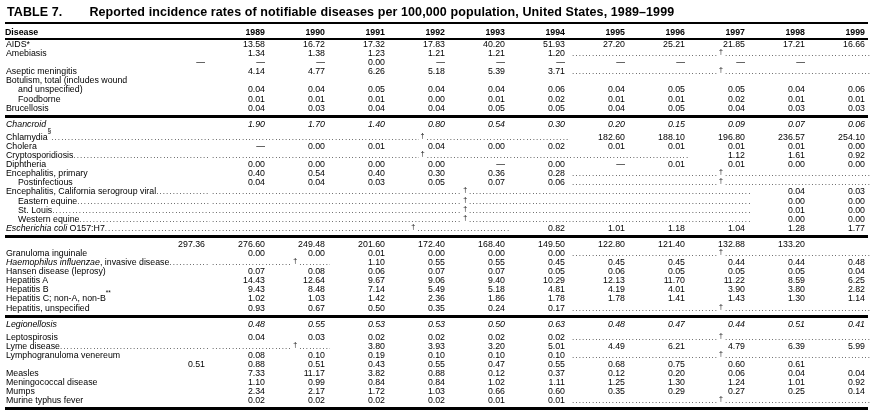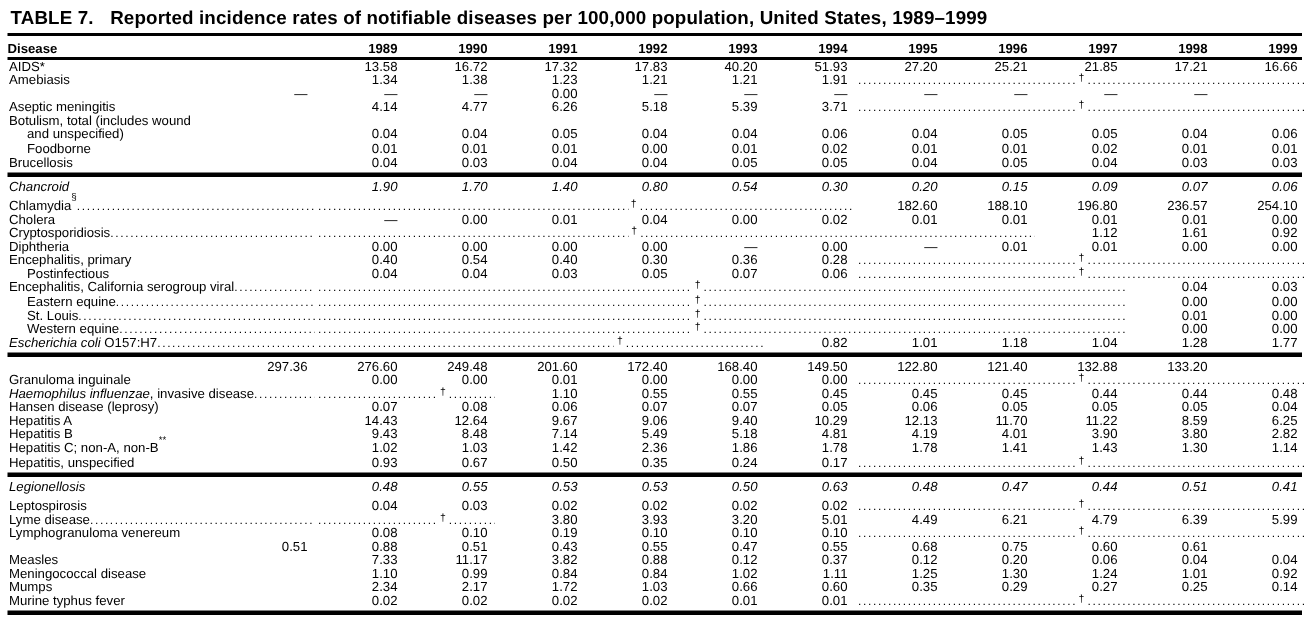--- a/index.html
+++ b/index.html
@@ -1,19 +1,19 @@
 <!DOCTYPE html>
 <html><head>
 <meta charset="utf-8">
 <style>
   html,body{margin:0;padding:0;background:#fff;}
   body{width:871px;height:414px;overflow:hidden;color:#000;
        font-family:"Liberation Sans",sans-serif;-webkit-font-smoothing:antialiased;}
   .page{padding:3px 3px 0 5px;}
-  .title{display:flex;gap:11px;font-size:12.5px;font-weight:bold;letter-spacing:.1px;
+  .title{display:flex;gap:27px;font-size:12.5px;font-weight:bold;letter-spacing:.1px;
          padding:2px 0 3px 2px;border-bottom:2px solid #000;}
   .grid{display:grid;grid-template-columns:205px repeat(11,60px);align-items:end;}
   .head{font-size:8.8px;font-weight:bold;padding:2.5px 0 1.5px;border-bottom:2.4px solid #000;}
   .row{font-size:8.8px;line-height:9.1px;}
   .cell{min-width:0;}
   .num{text-align:right;padding-right:5px;white-space:nowrap;}
   .label{padding-left:1px;white-space:nowrap;display:flex;align-items:baseline;}
   .label .lbl{white-space:nowrap;}
   .ind .lbl{padding-left:12px;}
   .label2 div{white-space:nowrap;}
@@ -68,21 +68,21 @@
       </div>
       <div class="grid row">
         <div class="cell label">
           <span class="lbl"><span>Amebiasis</span></span>
         </div>
         <div class="cell num">1.34</div>
         <div class="cell num">1.38</div>
         <div class="cell num">1.23</div>
         <div class="cell num">1.21</div>
         <div class="cell num">1.21</div>
-        <div class="cell num">1.91</div>
+        <div class="cell num">1.20</div>
         <div class="dspan" style="grid-column: 8 / 13;">
           <span class="dfill" style="flex-grow: 0.5;">............................................................................................................................................................................................................................................................................................................</span>
           <sup class="dag">†</sup>
           <span class="dfill" style="flex-grow: 0.5;">............................................................................................................................................................................................................................................................................................................</span>
         </div>
       </div>
       <div class="grid row">
         <div class="cell num">—</div>
         <div class="cell num">—</div>
         <div class="cell num">—</div>

